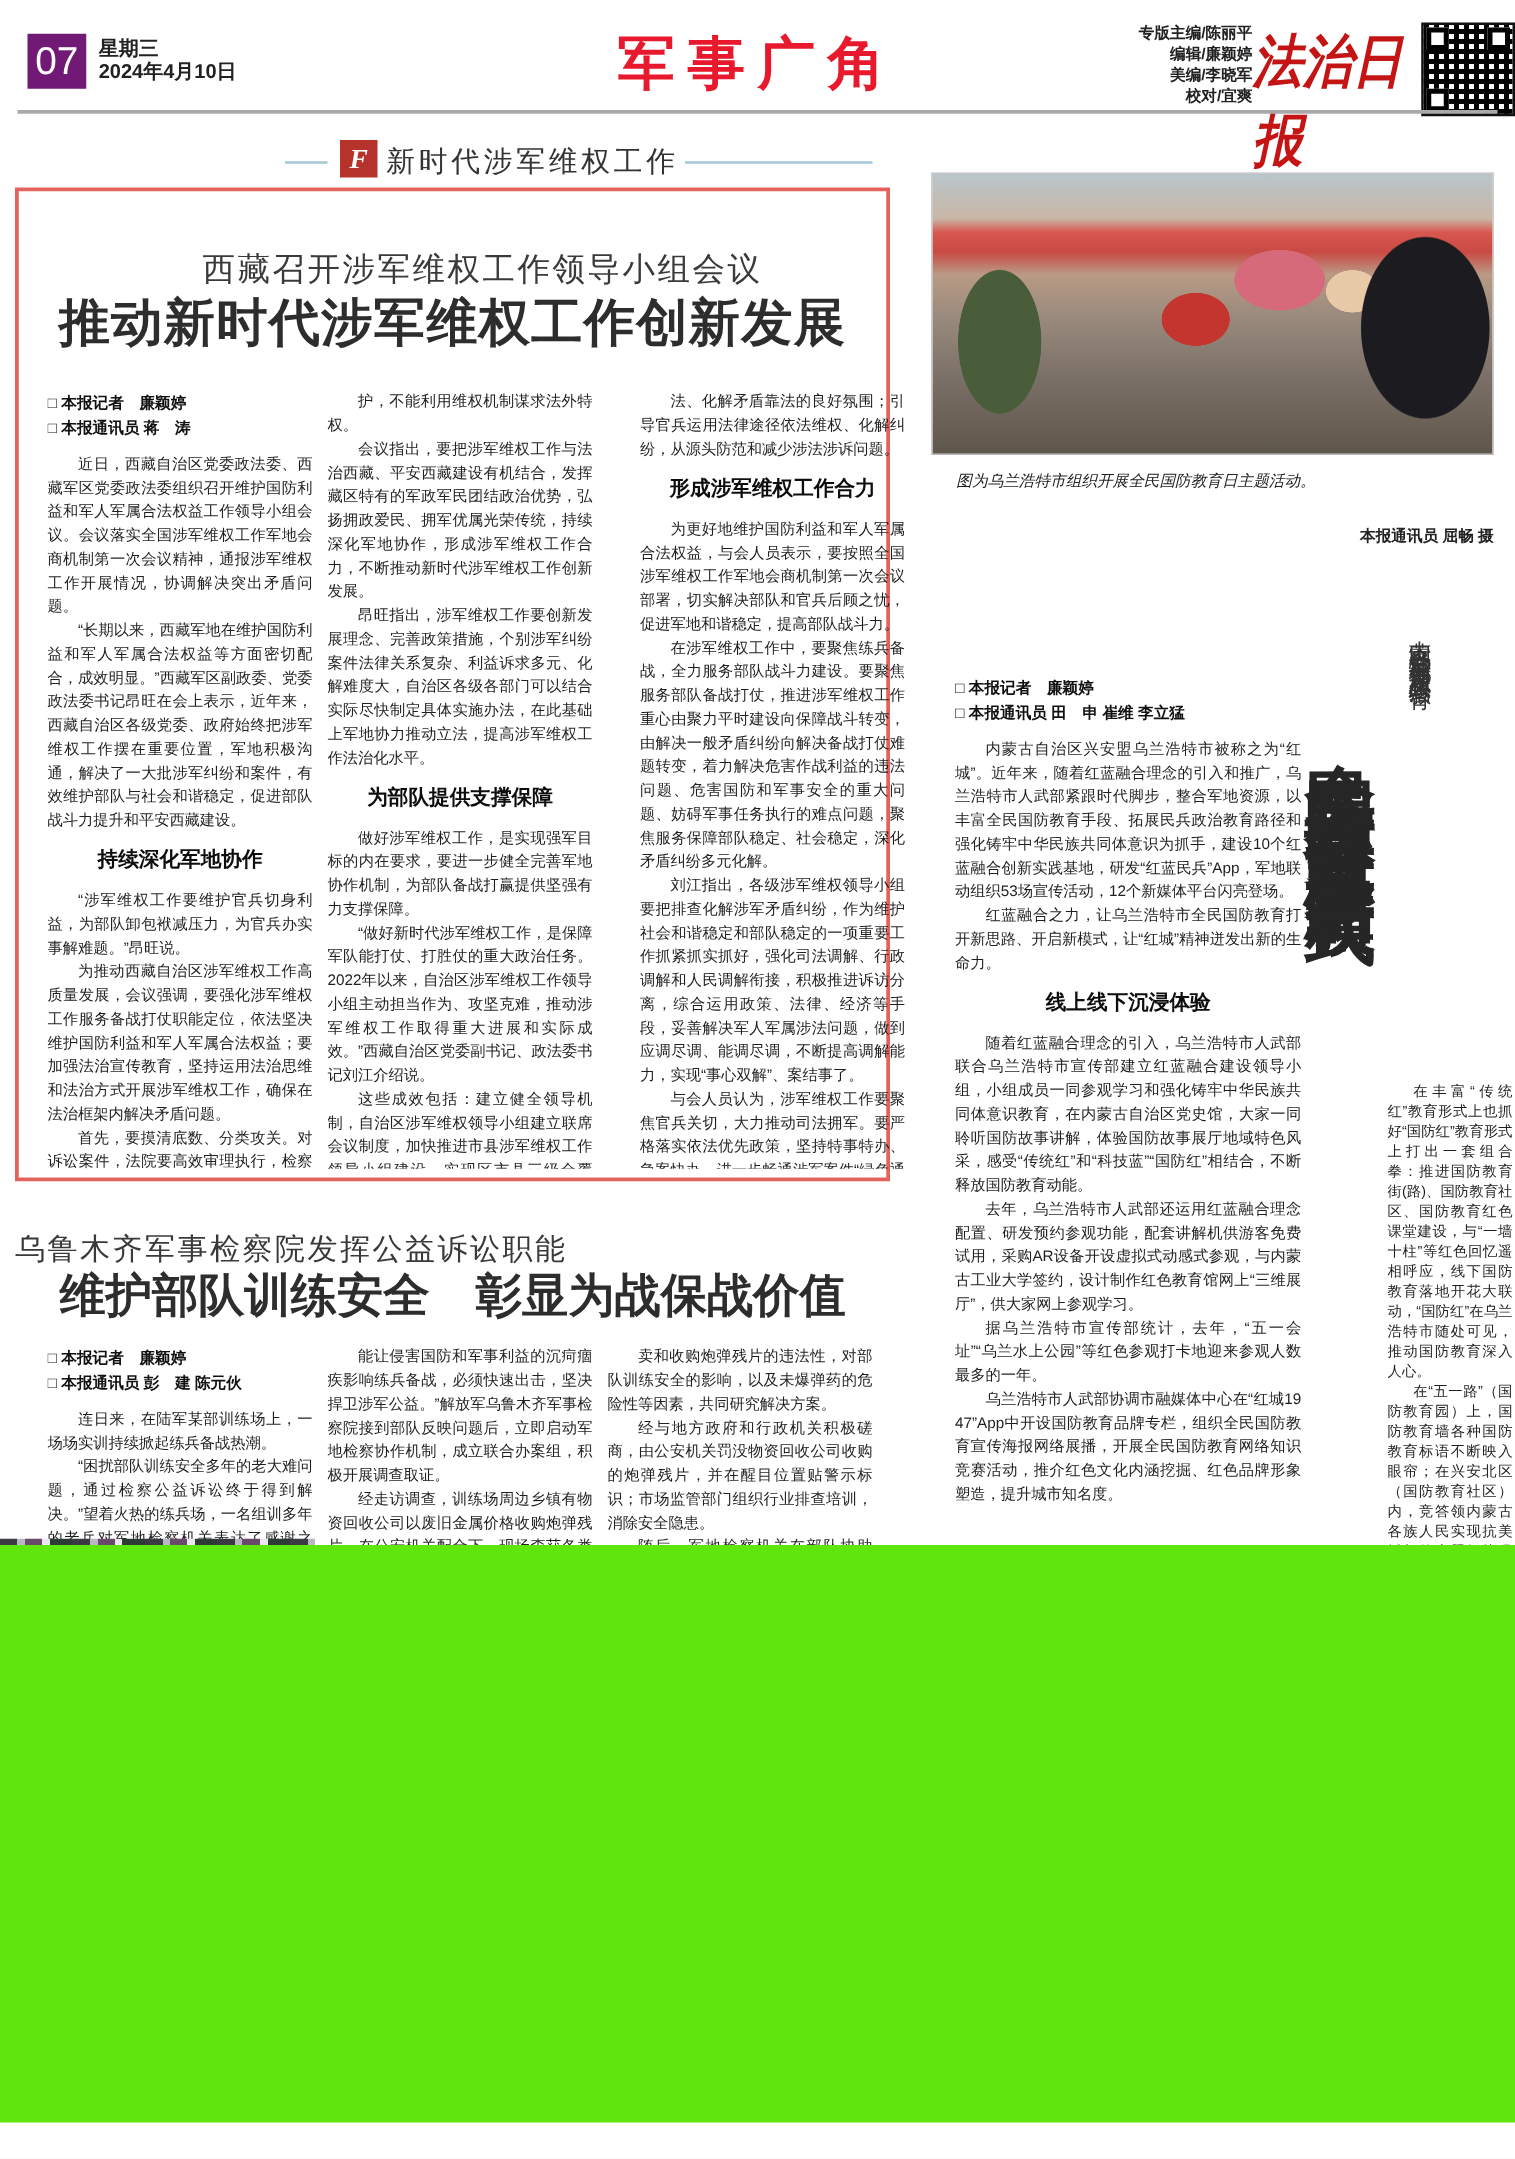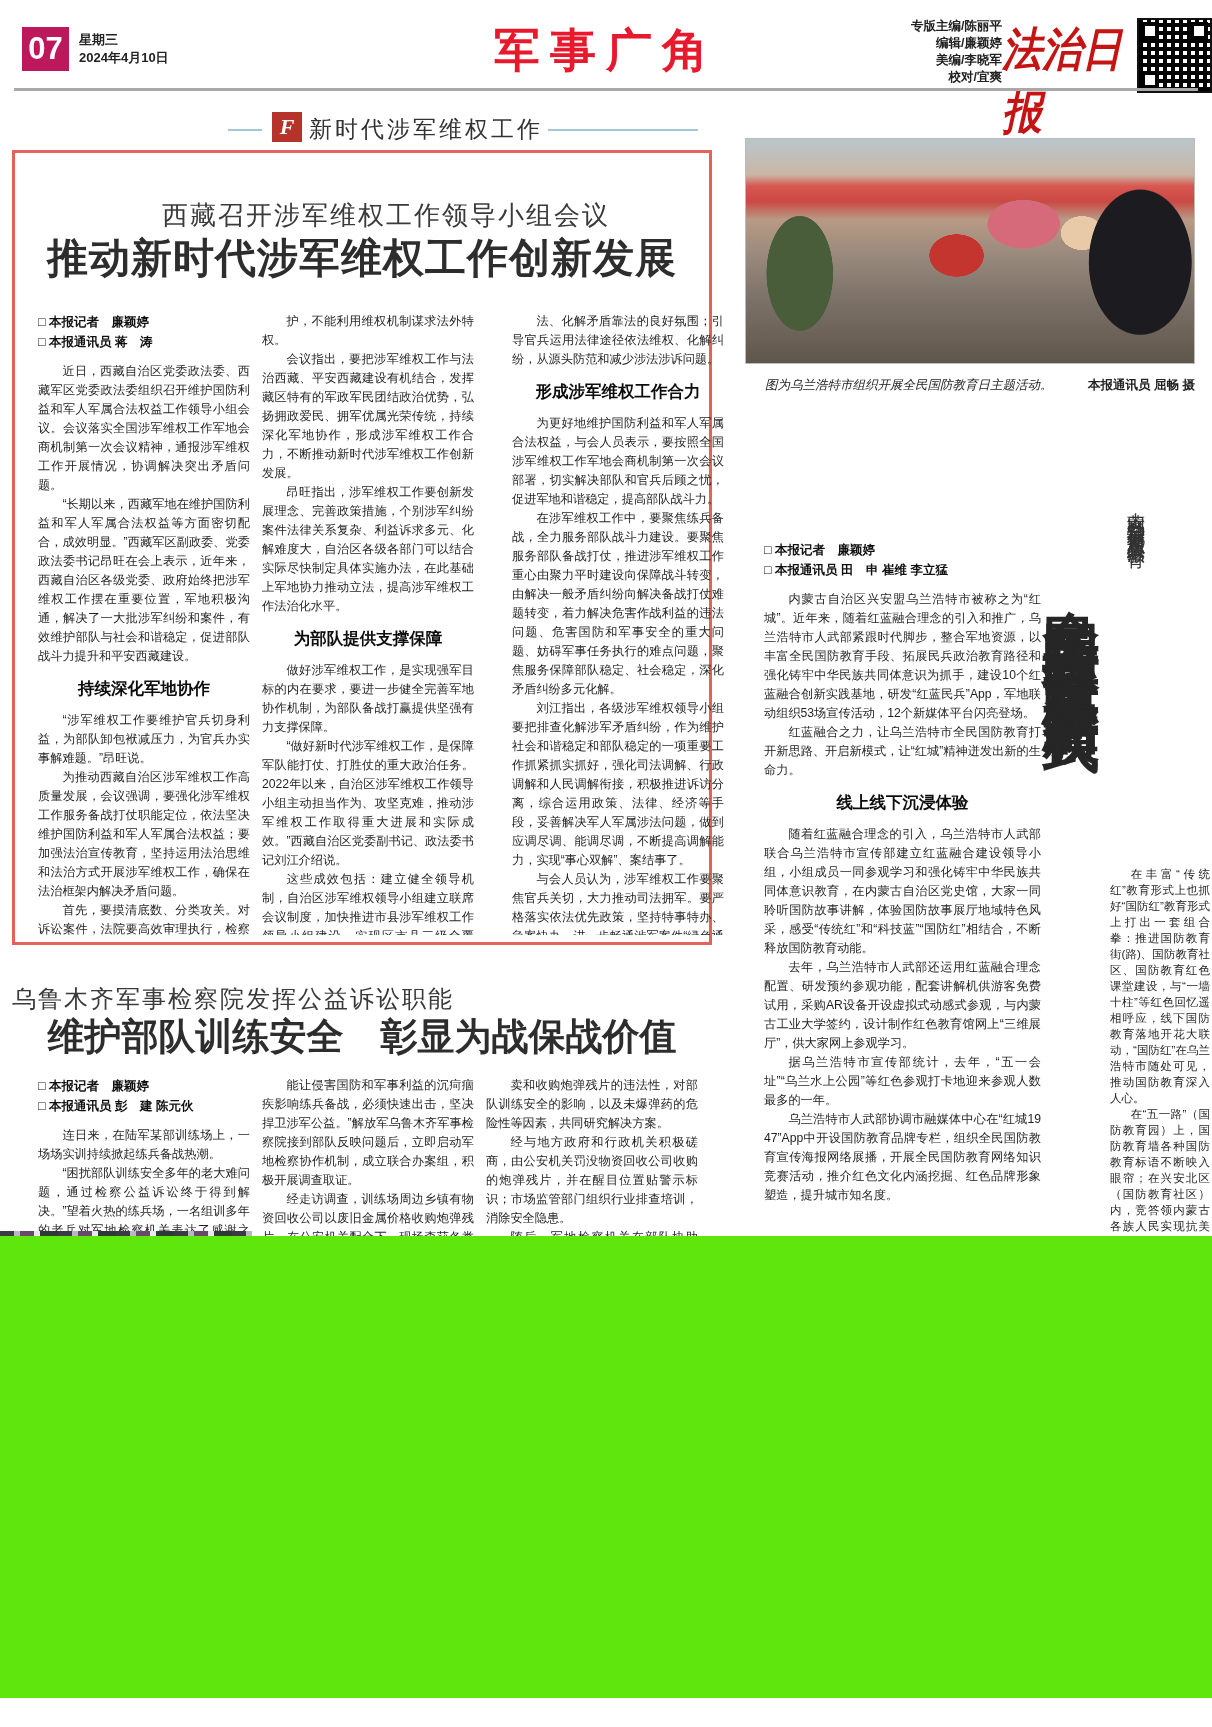--- a/index.html
+++ b/index.html
@@ -1,21 +1,21 @@
 <!DOCTYPE html>
 <html><head>
 <meta charset="utf-8">
 <style>
   html,body{margin:0;padding:0;background:#e9e9e9;}
   #page{position:relative;width:1212px;height:1727px;background:#ffffff;overflow:hidden;
         font-family:"Liberation Sans","DejaVu Sans",sans-serif;color:#1f1f1f;}
   
-  .pagenum{position:absolute;left:22px;top:27px;width:47px;height:44px;background:#be185d;color:#fff;
-           font-size:31px;font-weight:bold;display:flex;align-items:center;justify-content:center;}
-  .dateblk{position:absolute;left:79px;top:31px;font-size:13px;font-weight:bold;color:#222;line-height:18px;}
+  .pagenum{position:absolute;left:22px;top:27px;width:47px;height:44px;background:#701a75;color:#fff;
+           font-size:31px;font-weight:normal;display:flex;align-items:center;justify-content:center;}
+  .dateblk{position:absolute;left:79px;top:31px;font-size:16px;font-weight:bold;color:#222;line-height:18px;}
   .secttitle{position:absolute;left:0;top:20px;width:1212px;text-align:center;font-size:46px;font-weight:bold;
              color:#e8192c;letter-spacing:10px;}
   .credits{position:absolute;left:830px;top:18px;width:172px;text-align:right;font-size:12.5px;line-height:17px;
            color:#222;font-weight:bold;}
   .masthead{position:absolute;left:1002px;top:26px;width:132px;font-size:40px;font-weight:bold;color:#c41414;
             font-family:"Liberation Serif","DejaVu Serif",serif;font-style:italic;letter-spacing:0px;transform:scaleY(1.15);}
   .qr{position:absolute;left:1137px;top:18px;width:71px;height:71px;border:2px solid #111;
       background-image:repeating-linear-gradient(0deg,#000 0 4px,transparent 4px 8px),
                        repeating-linear-gradient(90deg,#000 0 4px,#fff 4px 8px);}
   .qr .fp{position:absolute;width:18px;height:18px;background:#fff;border:4px solid #000;box-sizing:border-box;}
@@ -45,21 +45,21 @@
   .photo{position:absolute;left:745px;top:138px;width:450px;height:226px;border:1px solid #bbb;box-sizing:border-box;
      background:
       radial-gradient(ellipse 85px 120px at 88% 55%,#1b1b20 0 60%,rgba(0,0,0,0) 61%),
       radial-gradient(ellipse 55px 95px at 12% 60%,#4a5d3a 0 60%,rgba(0,0,0,0) 61%),
       radial-gradient(ellipse 45px 35px at 47% 52%,#c5352f 0 60%,rgba(0,0,0,0) 61%),
       radial-gradient(ellipse 60px 40px at 62% 38%,#d66a7a 0 60%,rgba(0,0,0,0) 61%),
       radial-gradient(ellipse 35px 28px at 75% 42%,#e8c9a8 0 60%,rgba(0,0,0,0) 61%),
       linear-gradient(180deg,#b9c6cb 0%,#c9b6a5 16%,#d8574f 21%,#c94a44 28%,#b99a85 36%,#98897c 52%,#7c7168 72%,#5f564b 100%);}
   .caption{position:absolute;left:765px;top:377px;width:430px;font-size:12.5px;color:#222;
            font-family:"Liberation Serif","DejaVu Serif",serif;font-style:italic;}
-  .caption .credit{float:right;font-style:normal;font-weight:bold;font-family:"Liberation Sans",sans-serif;}
+  .caption .credit{float:right;font-style:normal;font-weight:bold;font-family:"Liberation Sans",sans-serif;margin-top:44px;}
   .r-col{position:absolute;left:764px;top:540px;width:277px;height:696px;font-size:12.2px;line-height:19px;overflow:hidden;}
   .v-headline{position:absolute;left:1030px;top:565px;width:84px;height:671px;overflow:hidden;
               writing-mode:vertical-rl;text-orientation:upright;font-size:57px;font-weight:600;color:#262626;
               letter-spacing:7px;line-height:84px;}
   .v-kicker{position:absolute;left:1120px;top:498px;width:28px;height:365px;overflow:hidden;
             writing-mode:vertical-rl;text-orientation:upright;font-size:18px;color:#333;letter-spacing:2px;}
   .r-strip{position:absolute;left:1110px;top:866px;width:100px;height:370px;font-size:11.5px;line-height:16px;overflow:hidden;}
   .r-strip .para{text-indent:1.8em;}
   
   .glitch{position:absolute;left:0;top:1231px;width:252px;height:17px;

